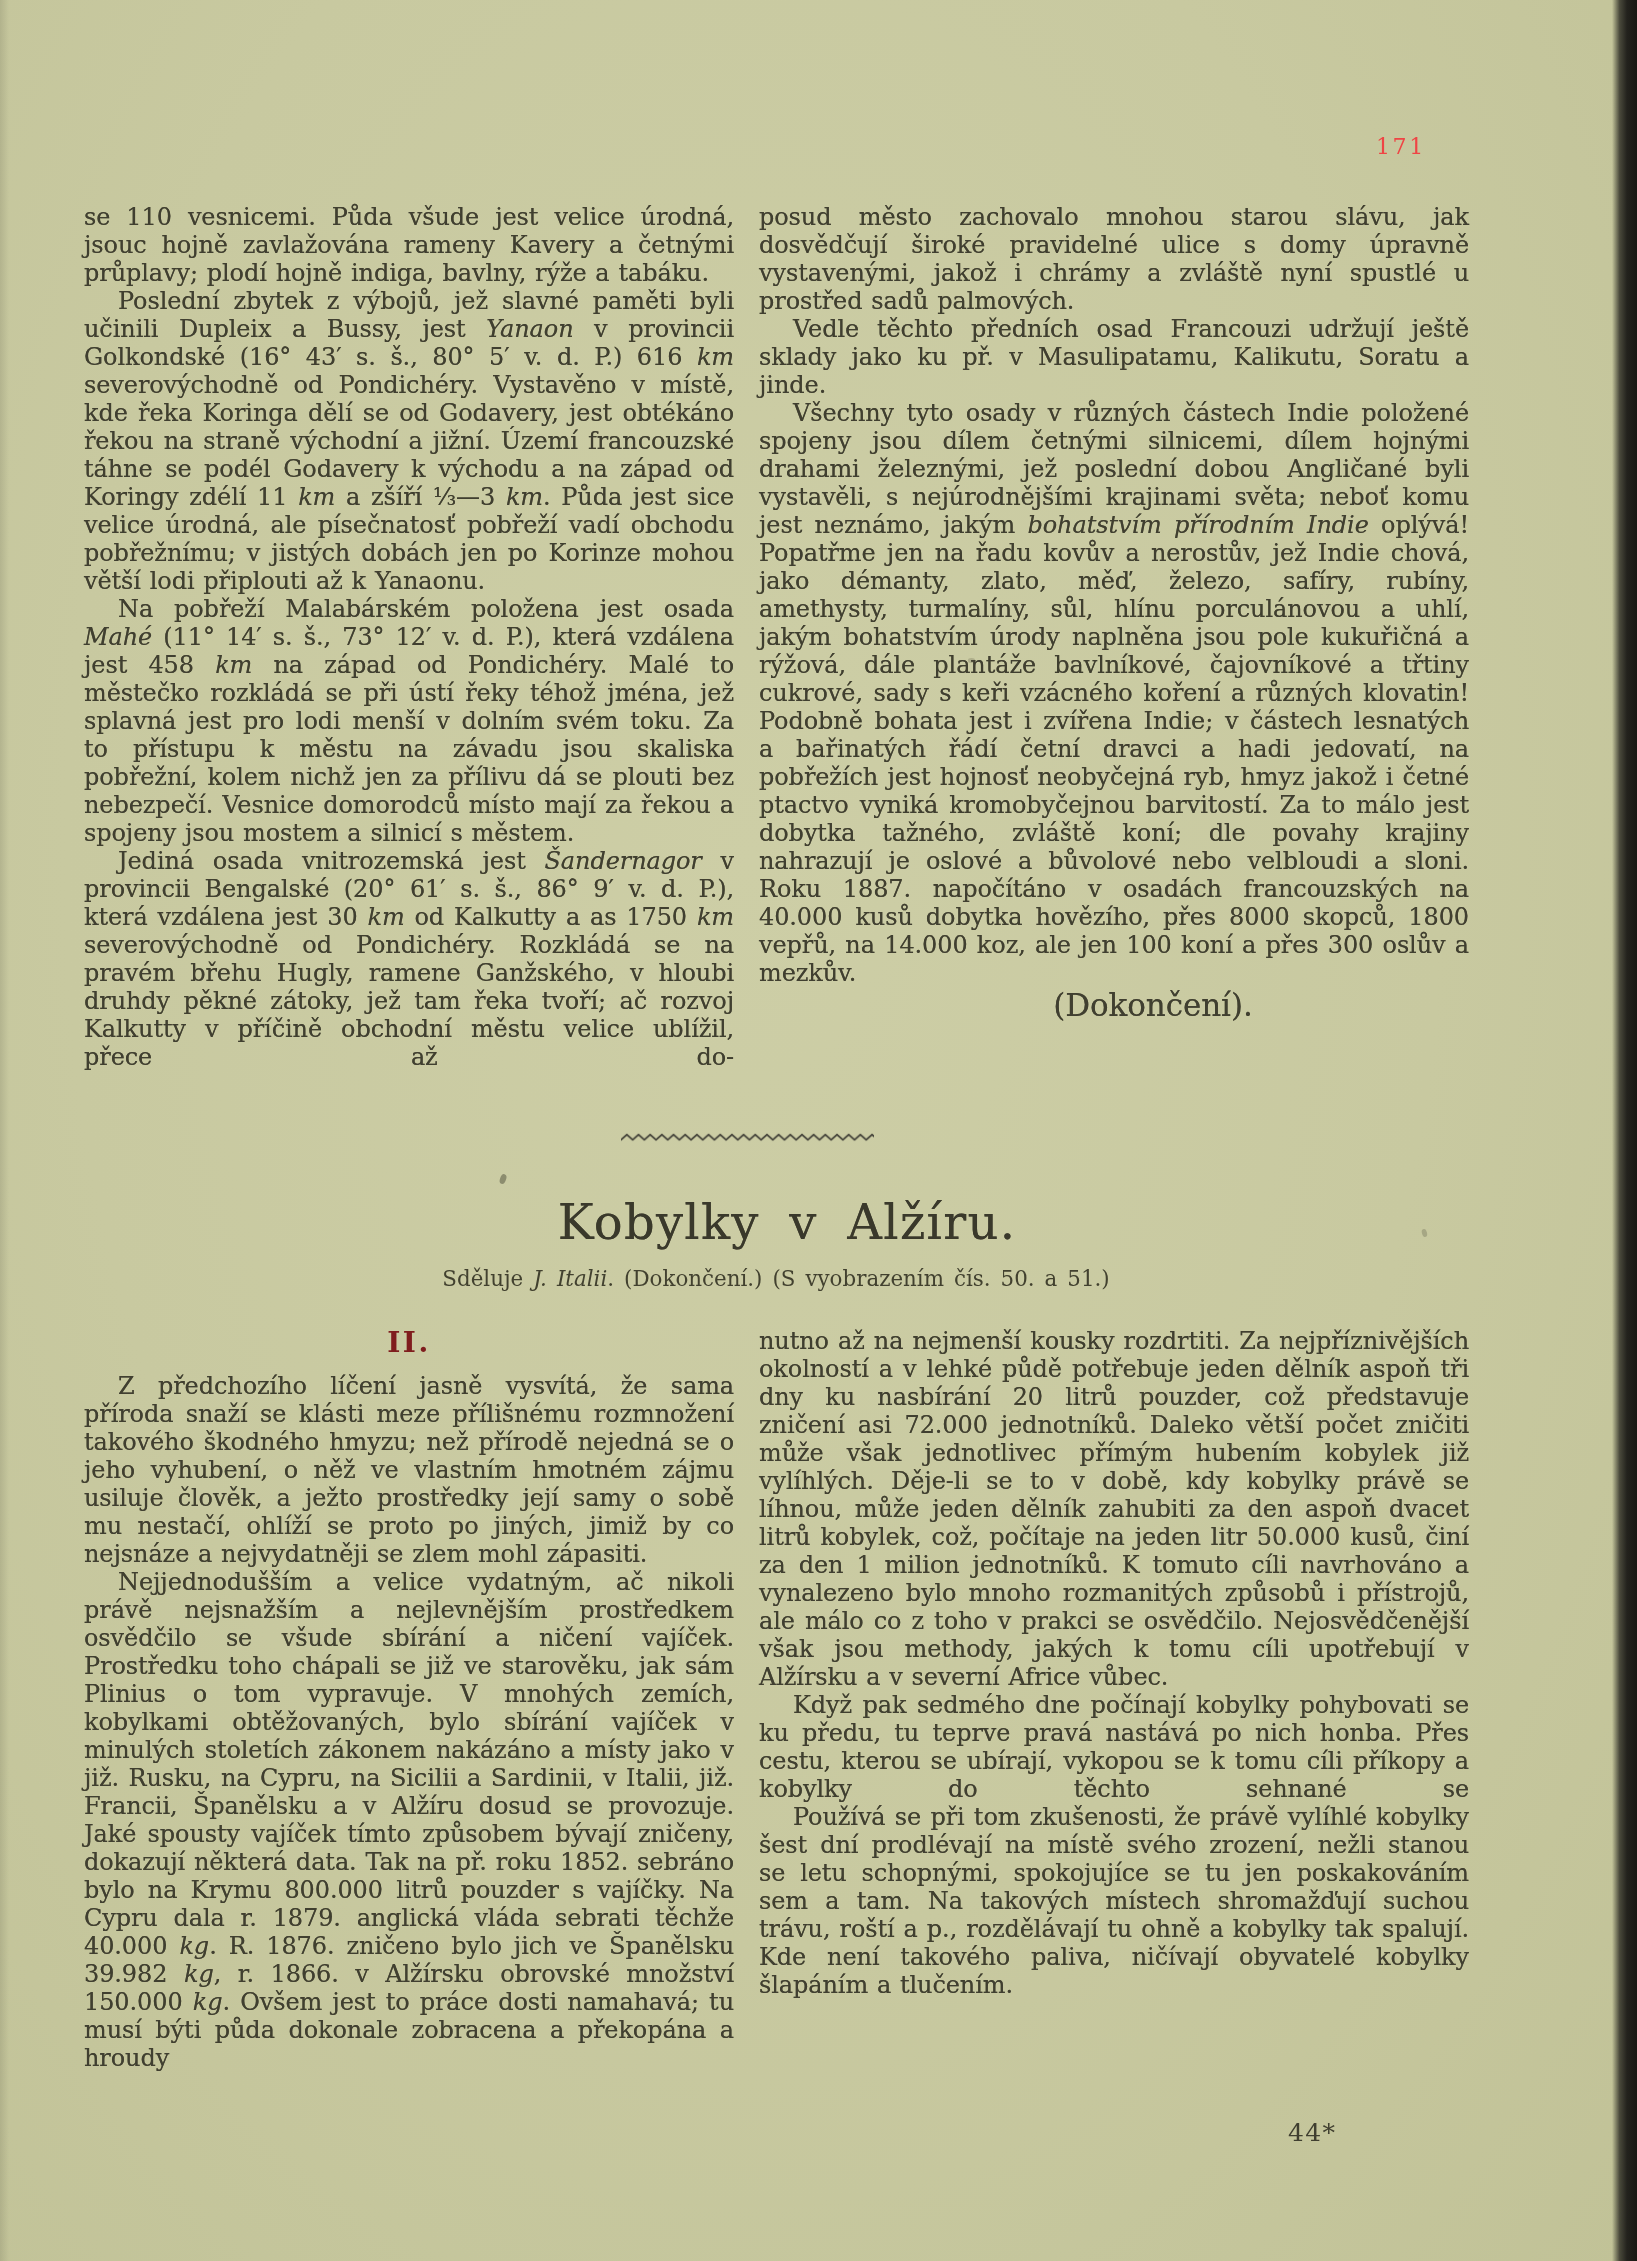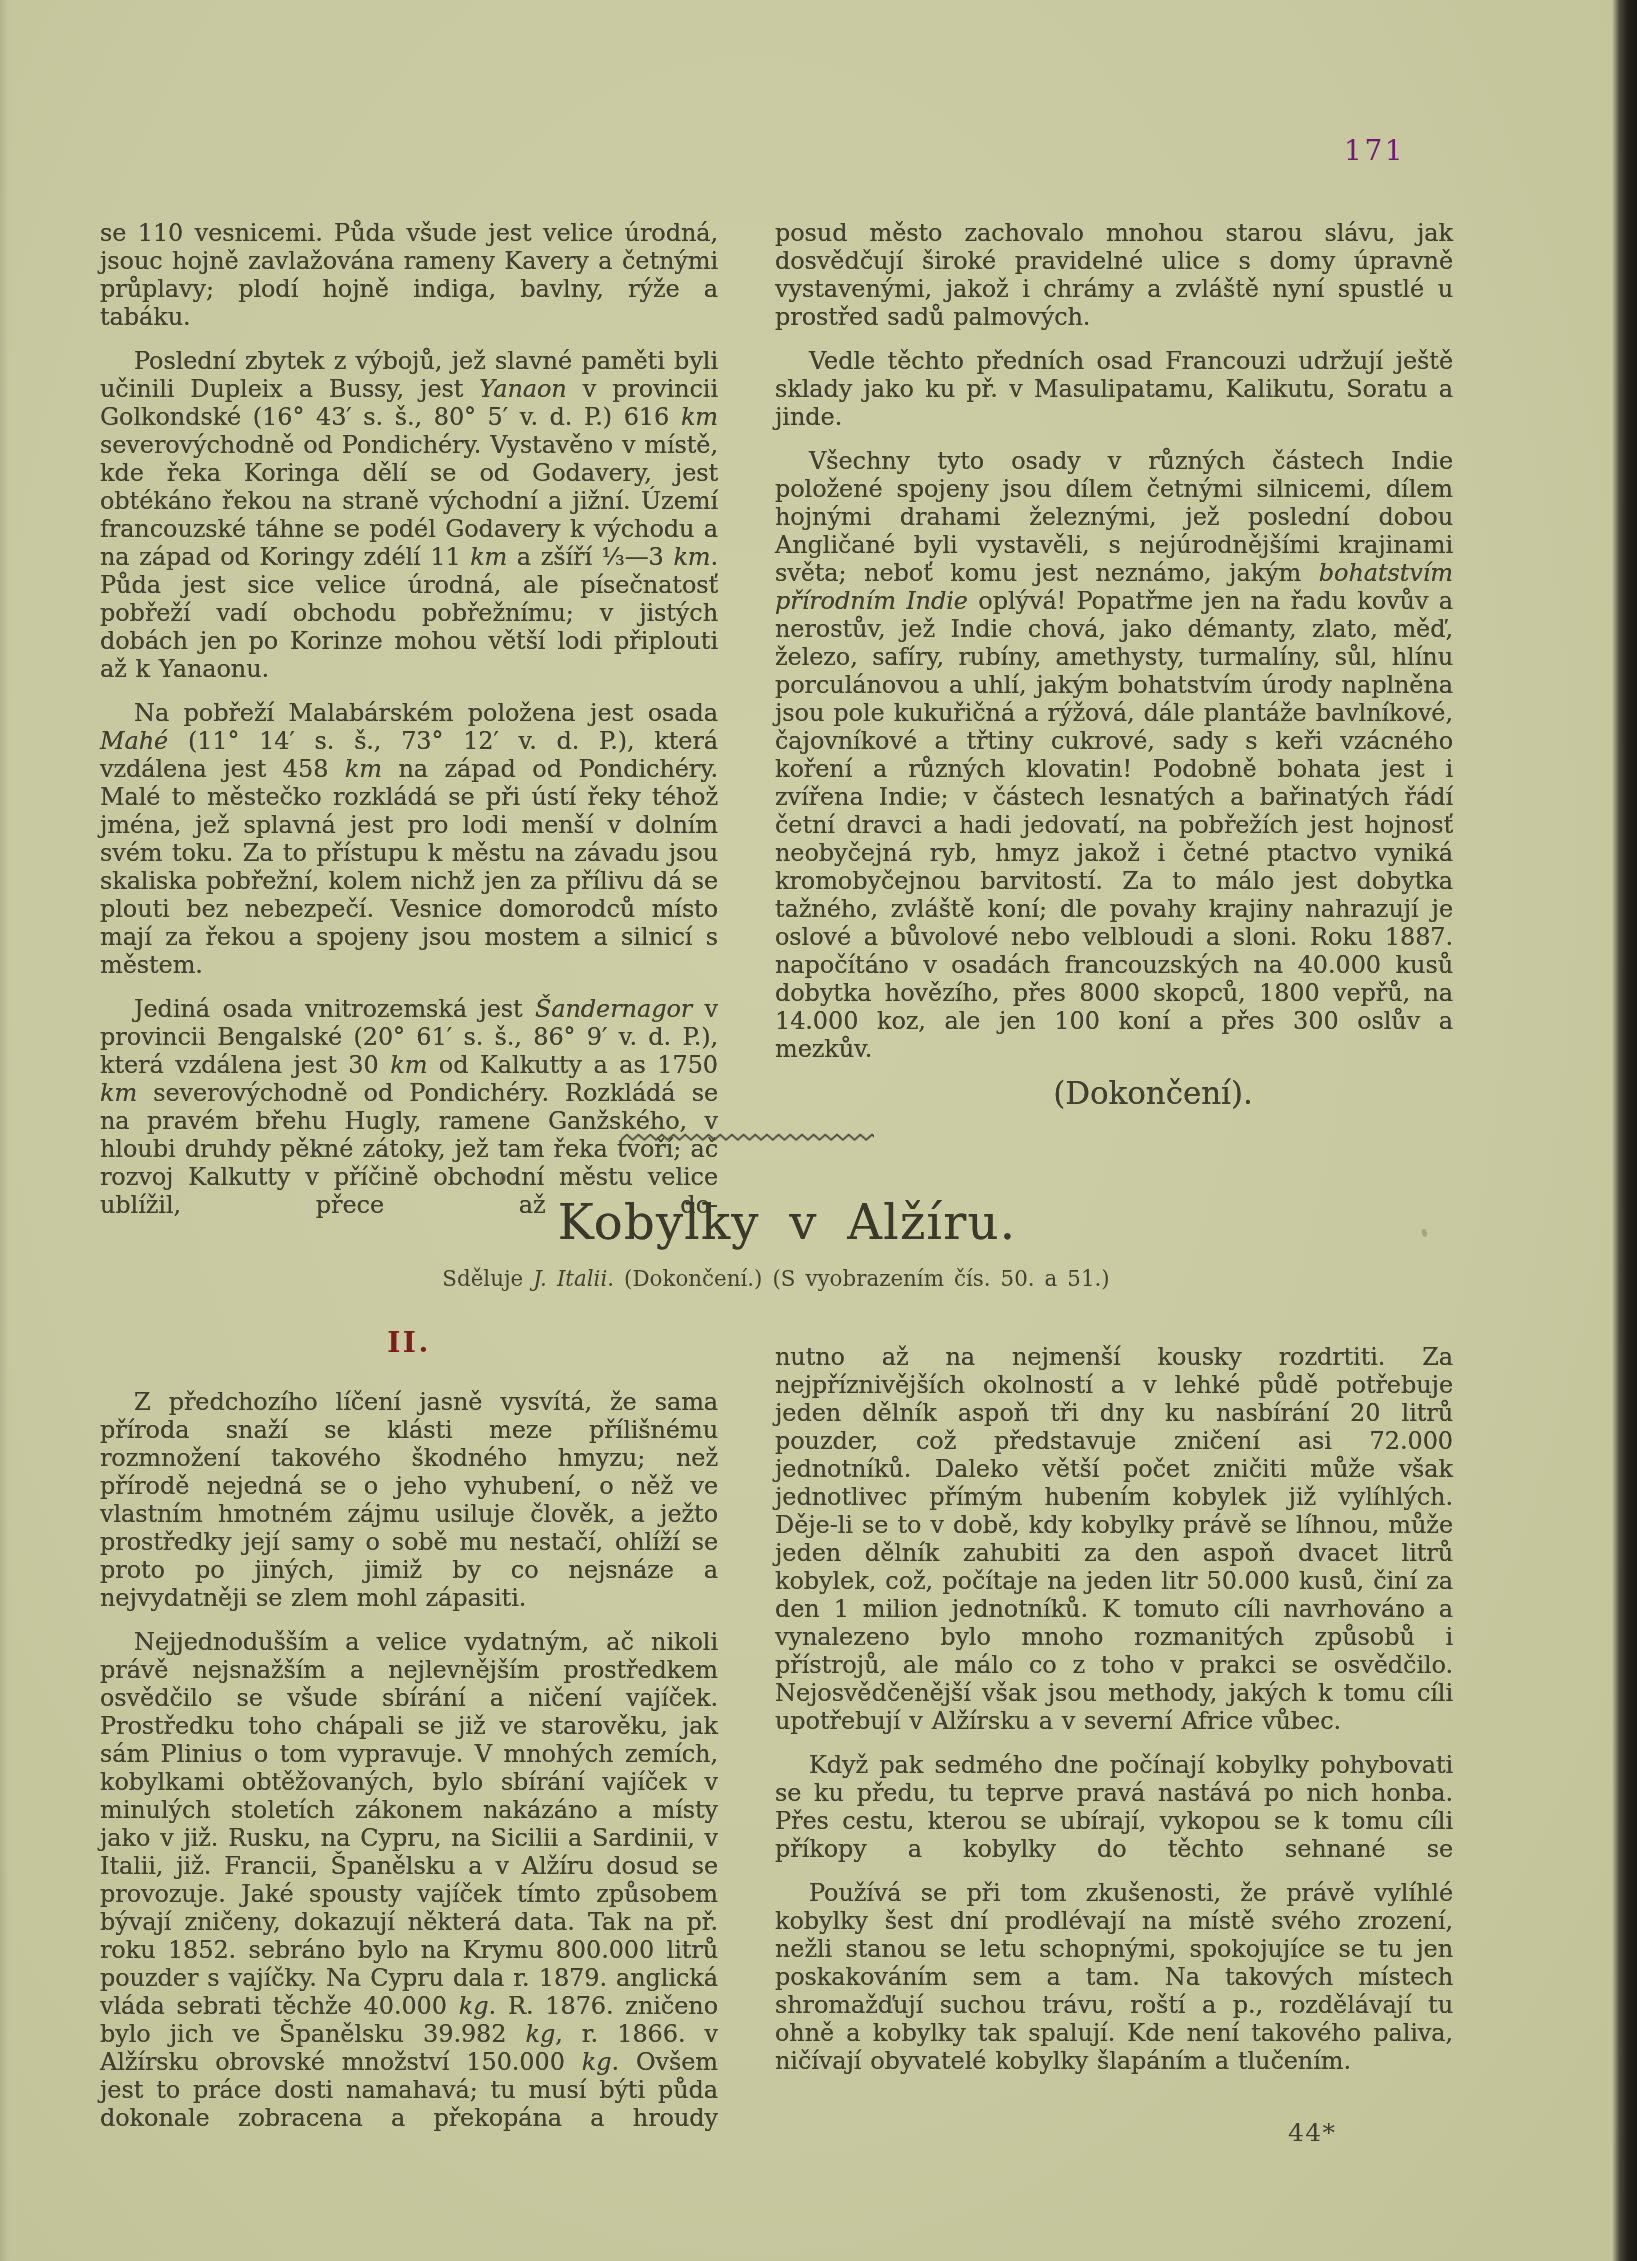--- a/index.html
+++ b/index.html
@@ -4,30 +4,30 @@
 <style>
   html,body{margin:0;padding:0;}
   body{
     width:1637px;height:2261px;position:relative;overflow:hidden;
     background:radial-gradient(ellipse at 46% 38%, #cdcea6 0%, #c8c9a0 55%, #c1c297 100%);
     font-family:"DejaVu Serif","Liberation Serif",serif;
     color:#403f30;
   }
   .page{position:absolute;inset:0;}
   .page-number{
-    position:absolute;left:1344px;top:134px;
-    font-size:28px;letter-spacing:2.6px;color:#701a75;
+    position:absolute;left:1376px;top:134px;
+    font-size:22px;letter-spacing:2.6px;color:#ef4444;
   }
   .col{position:absolute;font-size:24px;line-height:28px;letter-spacing:-0.1px;
        word-spacing:1.3px;text-shadow:0 0 0.5px rgba(62,60,42,0.75);hyphens:auto;}
   .a1-left{left:84px;top:203px;width:650px;}
   .a1-right{left:759px;top:203px;width:710px;}
   .a2-left{left:84px;top:1372px;width:650px;}
   .a2-right{left:759px;top:1327px;width:710px;}
-  .para{margin:16px;text-align:justify;}
+  .para{margin:0;text-align:justify;}
   .para.indent{text-indent:34px;}
   .para.runover{text-align-last:justify;}
   .ending-note{
     text-align:center;position:relative;left:39px;margin-top:3.9px;
     font-size:31px;
   }
   .divider{position:absolute;left:621px;top:1132px;width:253px;height:10.4px;}
   .article-title{
     position:absolute;left:84px;top:1183px;width:1384px;text-align:center;
     font-size:48px;letter-spacing:1.3px;word-spacing:13px;color:#3a392b;

